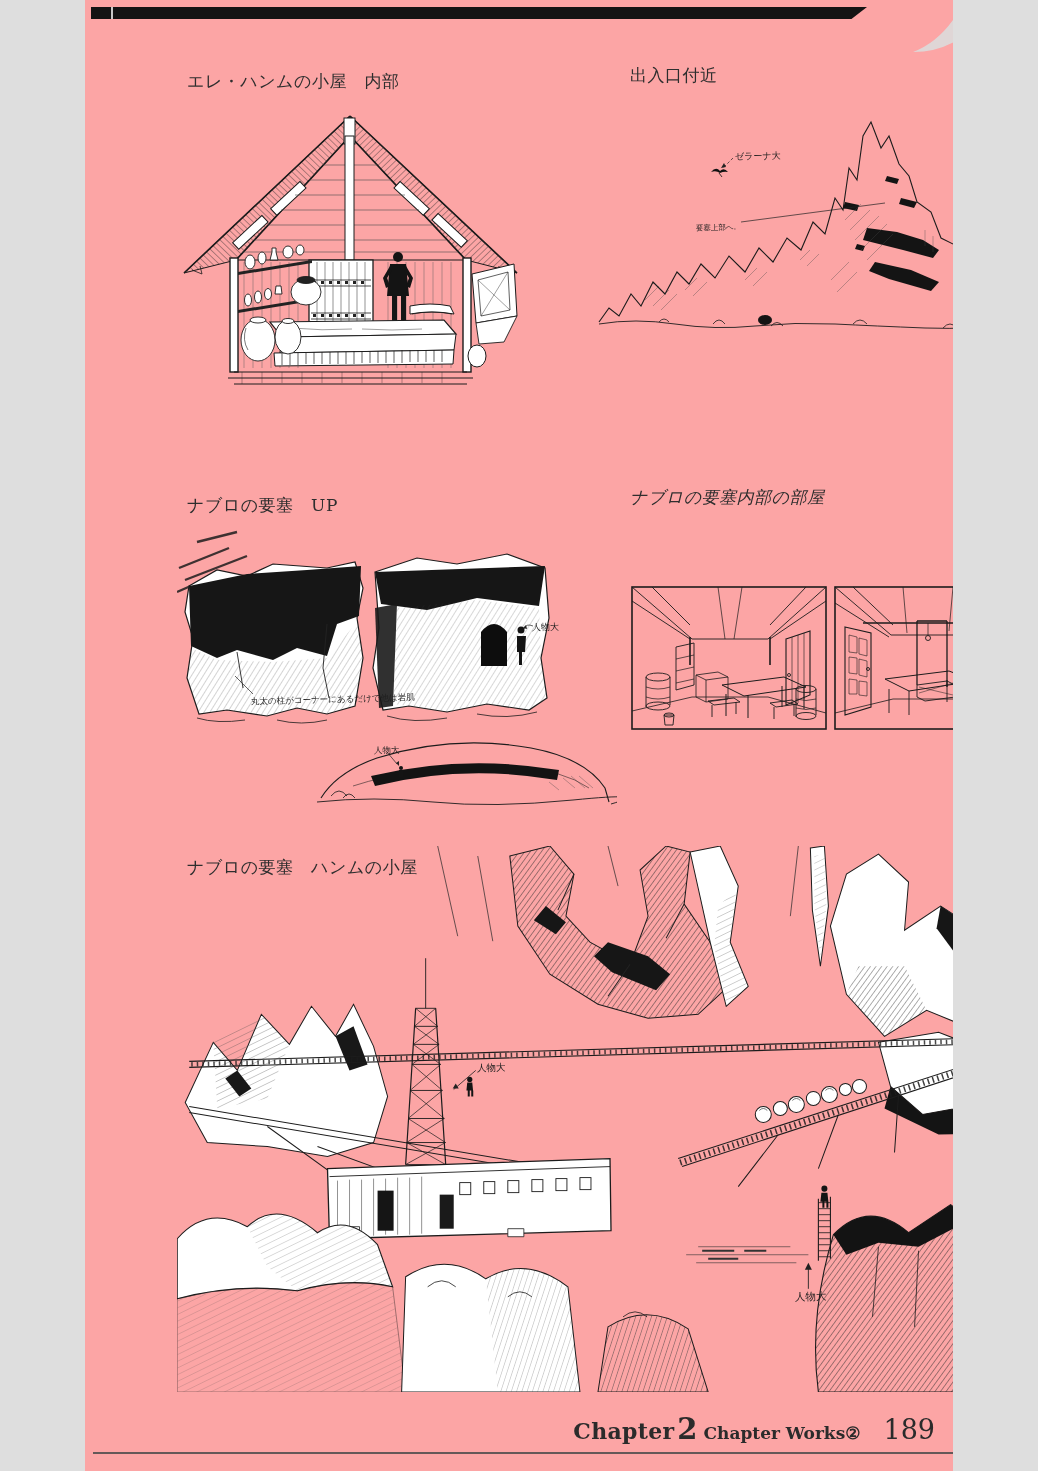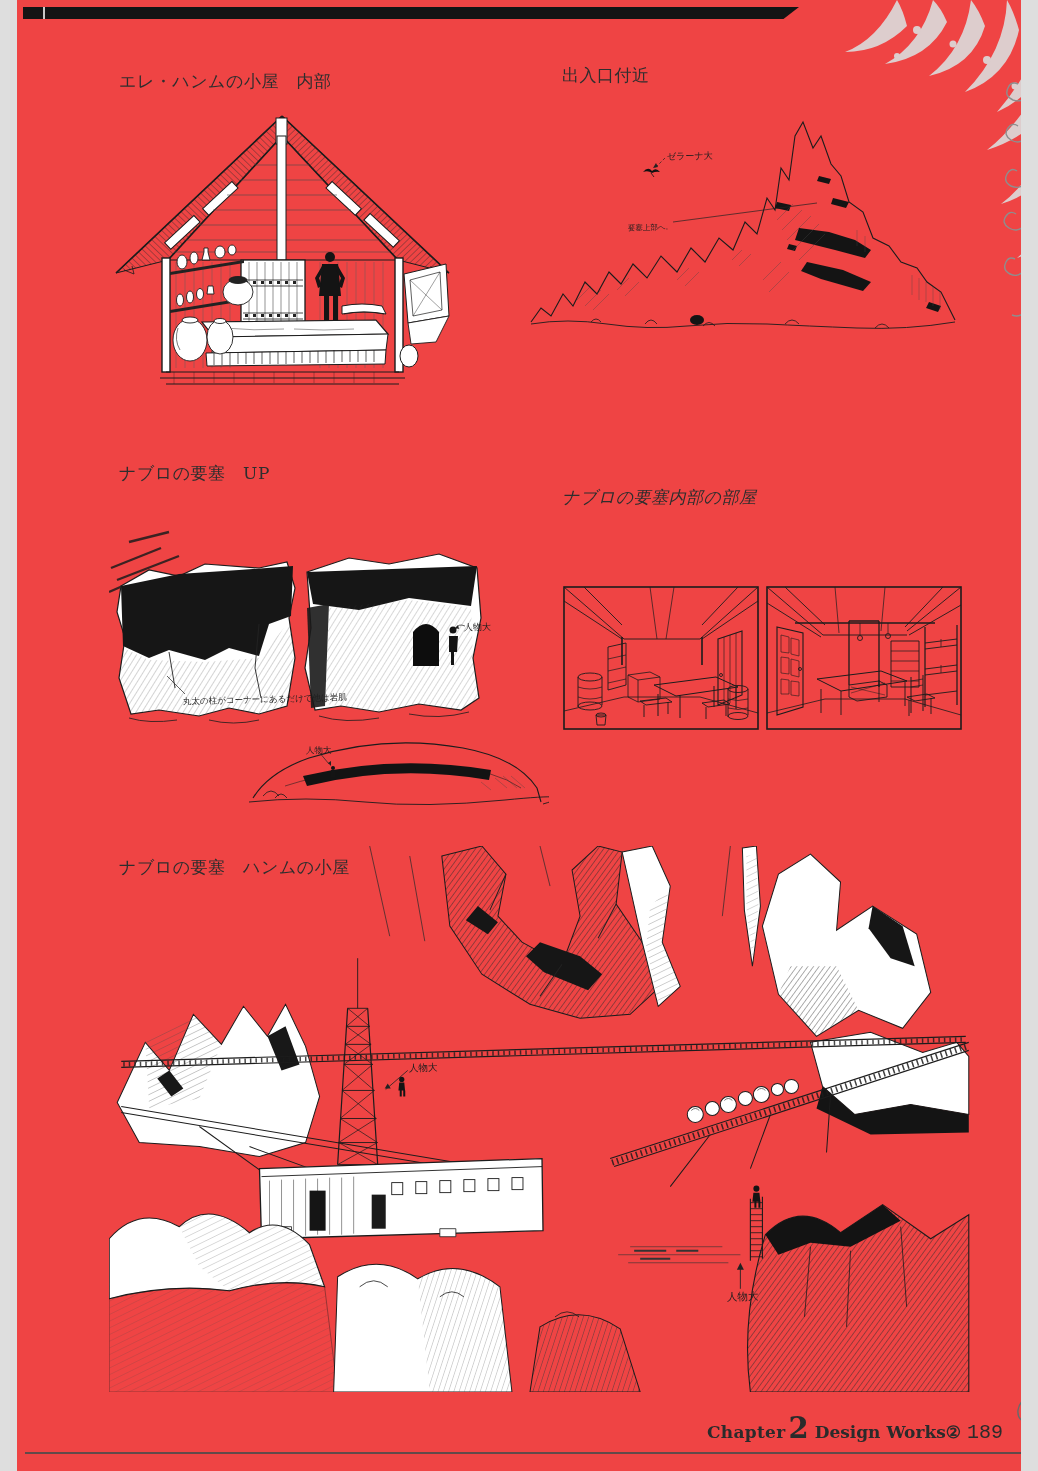--- a/index.html
+++ b/index.html
@@ -1,18 +1,18 @@
 <!DOCTYPE html>
 <html><head>
 <meta charset="utf-8">
 <style>
   html,body{margin:0;padding:0;background:#dedede;}
   .sheet{
-    position:relative;width:1004px;height:1471px;margin:0 auto;
-    background:#ef4444;overflow:hidden;
+    position:relative;width:868px;height:1471px;margin:0 auto;
+    background:#fca5a5;overflow:hidden;
     font-family:"DejaVu Serif","Liberation Serif",serif;color:#2b2b2b;
   }
   .scan-bar{position:absolute;left:6px;top:7px;width:776px;height:12px;background:#141414;
     clip-path:polygon(0 0,100% 0,98% 100%,0 100%);}
   .scan-bar .notch{position:absolute;left:20px;top:0;width:2px;height:100%;background:#f5f5f5;opacity:.8;}
   .ornament{position:absolute;left:820px;top:0;width:218px;height:330px;}
   .dotted-edge{position:absolute;left:1009px;top:322px;width:2px;height:1070px;
     background:repeating-linear-gradient(to bottom,#9a9a9a 0 2px,transparent 2px 7px);}
   .edge-curl{position:absolute;left:985px;top:1392px;width:40px;height:36px;}
   .caption{
@@ -21,24 +21,24 @@
   }
   .sketch{position:absolute;}
   .sketch svg{display:block;width:100%;height:100%;}
   .anno{
     position:absolute;font-family:"DejaVu Sans","Liberation Sans",sans-serif;
     color:#1e1e1e;white-space:nowrap;transform:rotate(-1.5deg);
   }
   .footer{
     position:absolute;right:18px;top:1414px;display:flex;align-items:baseline;gap:6px;
   }
-  .footer .chapter{font-weight:bold;font-size:17px;letter-spacing:.3px;}
+  .footer .chapter{font-weight:bold;font-size:22px;letter-spacing:.3px;}
   .footer .chapnum{font-weight:bold;font-size:29px;line-height:1;margin-left:-3px;}
   .footer .workstitle{font-weight:bold;font-size:17px;}
-  .footer .pagenum{font-size:20px;margin-left:0;font-family:Liberation Mono, monospace;}
+  .footer .pagenum{font-size:27px;margin-left:17px;}
   .footer-rule{position:absolute;left:8px;top:1452px;width:1022px;height:2px;background:#4a4a4a;opacity:.85;}
 </style>
 </head>
 <body>
 
 <div class="sheet">
 
   <div class="scan-bar">
       <div class="notch"></div>
     </div>
@@ -74,21 +74,21 @@
   </div>
   <div class="dotted-edge"></div>
   <div class="edge-curl">
     <svg viewBox="0 0 40 36">
         <path d="M34,2 q-16,4 -18,16 q-1,10 8,12 q8,1 9,-6 q1,-6 -6,-6" stroke="#6a6a6a" fill="none" stroke-width="1.4"></path>
       </svg>
   </div>
 
   <h2 class="caption" style="left:102px;top:70px;">エレ・ハンムの小屋　内部</h2>
   <h2 class="caption" style="left:545px;top:64px;">出入口付近</h2>
-  <h2 class="caption" style="left:102px;top:462px;">ナブロの要塞　UP</h2>
+  <h2 class="caption" style="left:102px;top:494px;">ナブロの要塞　UP</h2>
   <h2 class="caption" style="left:545px;top:486px;font-style:italic;">ナブロの要塞内部の部屋</h2>
   <h2 class="caption" style="left:102px;top:856px;">ナブロの要塞　ハンムの小屋</h2>
 
   <div class="sketch" style="left:97px;top:110px;width:337px;height:276px;">
     <svg viewBox="0 0 337 276">
       <defs>
         <pattern id="rl" patternUnits="userSpaceOnUse" width="4.5" height="4.5" patternTransform="rotate(-46)">
             <line x1="0" y1="0" x2="0" y2="4.5" stroke="#2b2b2b" stroke-width="0.75"></line>
           </pattern>
         <pattern id="rr" patternUnits="userSpaceOnUse" width="4.5" height="4.5" patternTransform="rotate(46)">
@@ -448,18 +448,18 @@
   <div class="anno" style="left:611px;top:223px;font-size:7.5px;">要塞上部へ.</div>
   <div class="anno" style="left:447px;top:621px;font-size:9px;">人物大</div>
   <div class="anno" style="left:166px;top:694px;font-size:8.5px;">丸太の柱がコーナーにあるだけで他は岩肌</div>
   <div class="anno" style="left:289px;top:745px;font-size:8.5px;">人物大</div>
   <div class="anno" style="left:392px;top:1062px;font-size:9.5px;">人物大</div>
   <div class="anno" style="left:710px;top:1290px;font-size:10.5px;">人物大</div>
 
   <div class="footer">
     <span class="chapter">Chapter</span>
       <span class="chapnum">2</span>
-    <span class="workstitle">Design Works②</span>
+    <span class="workstitle">Chapter Works②</span>
     <span class="pagenum">189</span>
   </div>
   <div class="footer-rule"></div>
 
 </div>
 
 </body></html>

